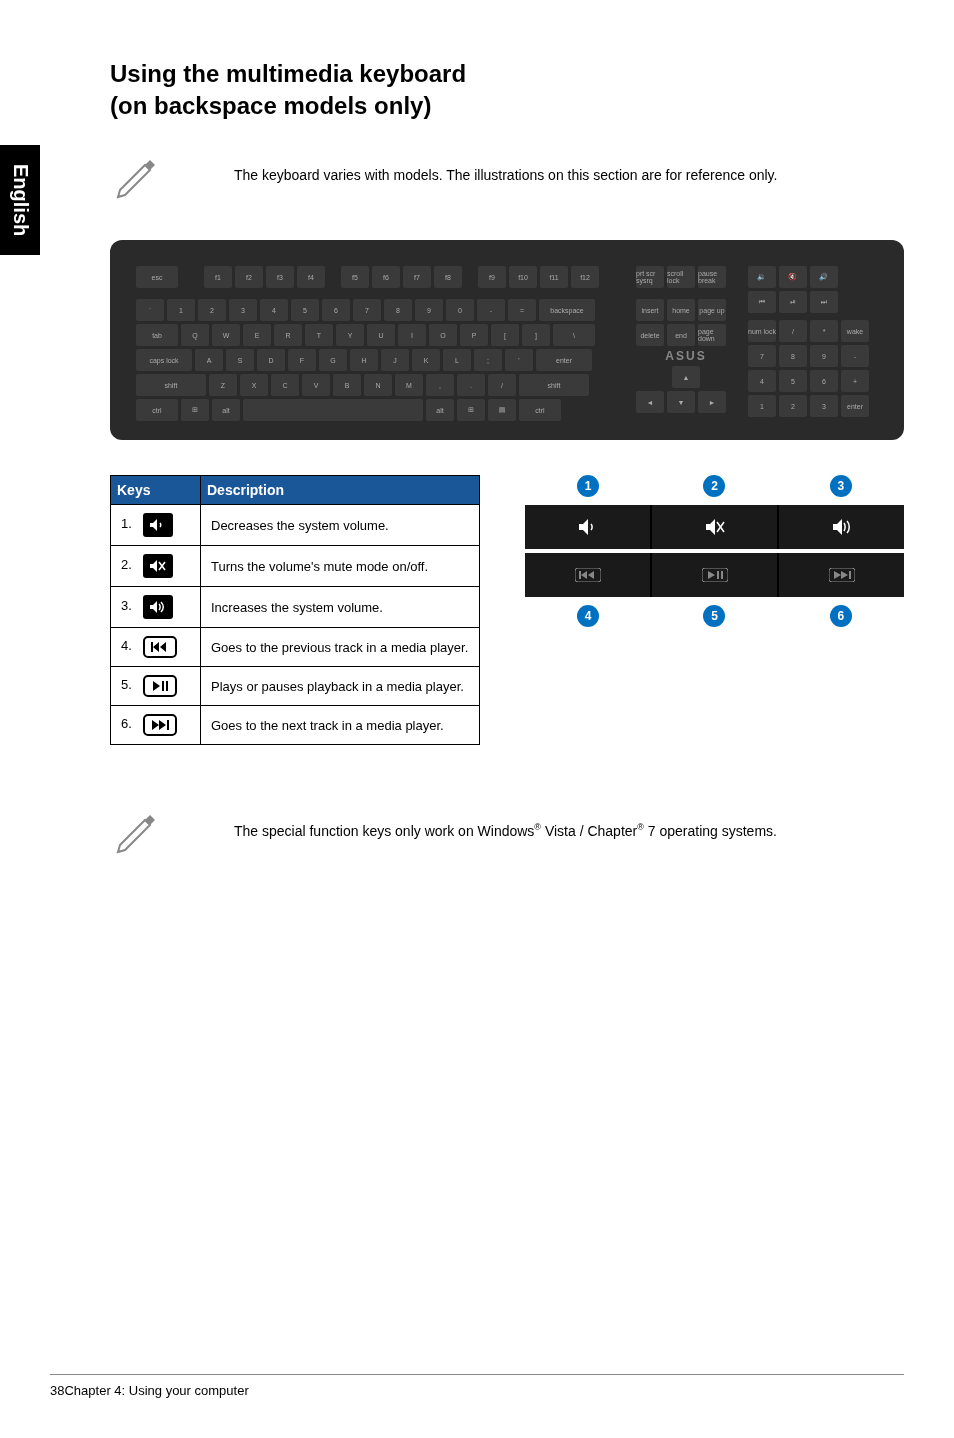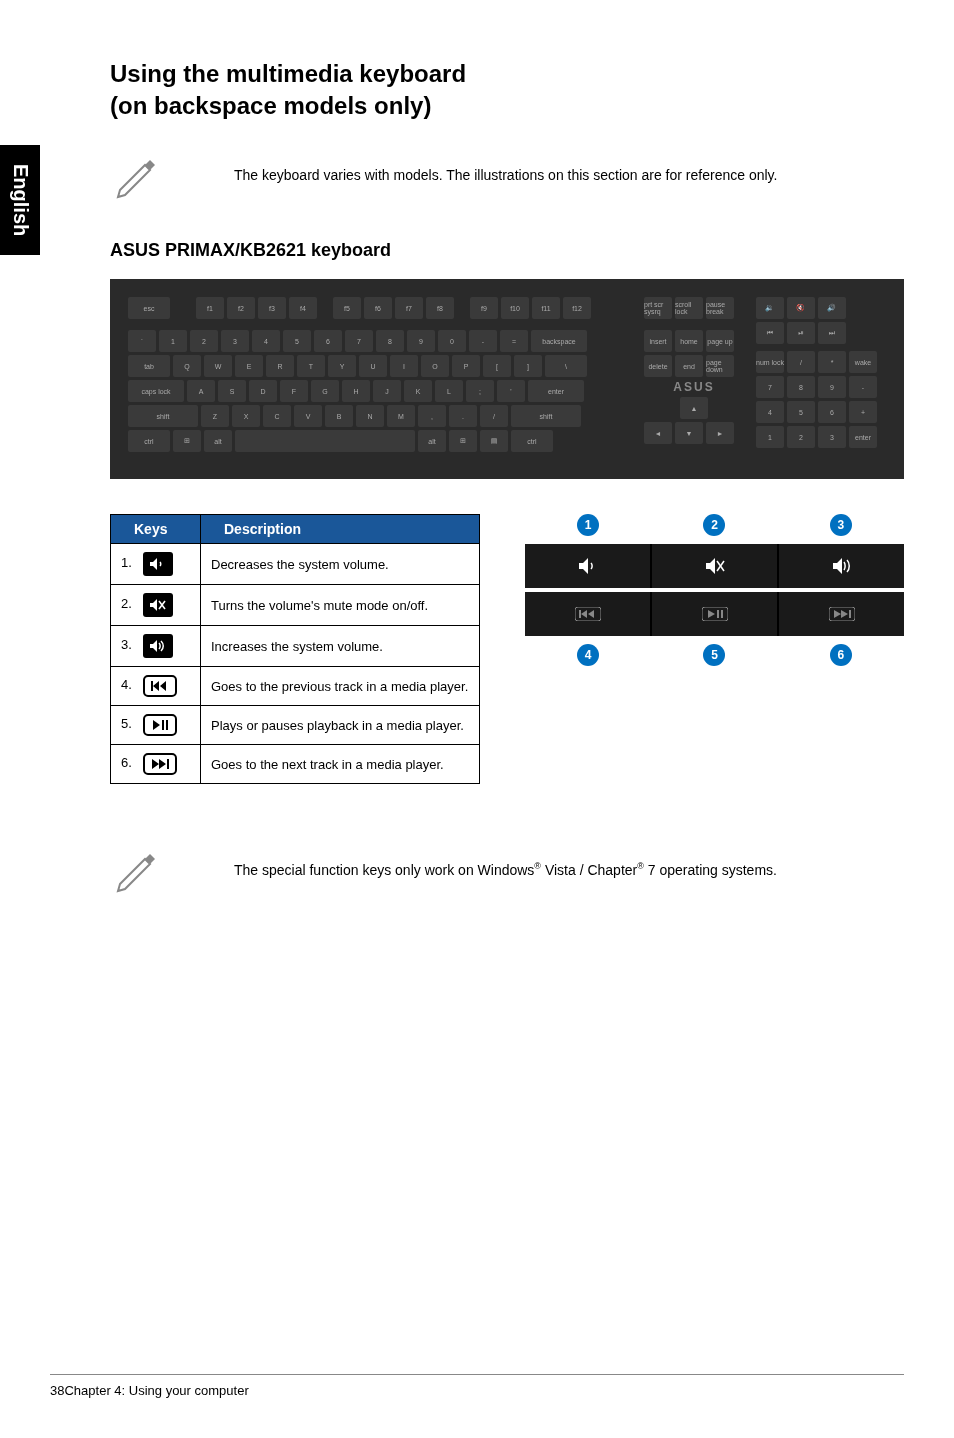--- a/index.html
+++ b/index.html
@@ -46,22 +46,22 @@
     h2 {
       font-size: 18px;
       font-weight: bold;
       margin-bottom: 18px;
       color: #000;
     }
     .keyboard-image {
       width: 100%;
       height: 200px;
       background: #2a2a2a;
-      border-radius: 0;
-      padding: 18px;
+      border-radius: 12px;
+      padding: 26px;
       position: relative;
       margin-bottom: 35px;
     }
     .kb-row { display: flex; gap: 3px; margin-bottom: 3px; }
     .key {
       background: #3a3a3a;
       color: #aaa;
       font-size: 7px;
       border-radius: 2px;
       display: flex;
@@ -88,21 +88,21 @@
     }
     
     .keys-table {
       border-collapse: collapse;
       width: 370px;
     }
     .keys-table th {
       background: #1a5799;
       color: #fff;
       text-align: left;
-      padding: 6px 23px;
+      padding: 6px 6px;
       font-size: 14px;
       border: 1px solid #000;
     }
     .keys-table td {
       border: 1px solid #000;
       padding: 8px 10px;
       font-size: 13px;
       vertical-align: middle;
     }
     .keys-table td.key-col {
@@ -201,21 +201,20 @@
   <h1>(on backspace models only)</h1>
 
   <div class="note-block">
     <svg class="pen-icon" viewBox="0 0 50 50">
       <path d="M10 40 L35 15 L40 20 L15 45 L8 47 Z" fill="none" stroke="#888" stroke-width="2"></path>
       <path d="M35 15 L40 10 L45 15 L40 20 Z" fill="#888"></path>
     </svg>
     <div class="note-text">The keyboard varies with models. The illustrations on this section are for reference only.</div>
   </div>
 
-  <h2>ASUS PRIMAX/KB2621 keyboard</h2>
 
   <div class="keyboard-image">
     <div class="kb-main">
       <div class="kb-left">
 
         <div class="kb-row">
           <div class="key key-w15">esc</div>
           <div style="width:20px"></div>
           <div class="key key-w1">f1</div>
           <div class="key key-w1">f2</div>

